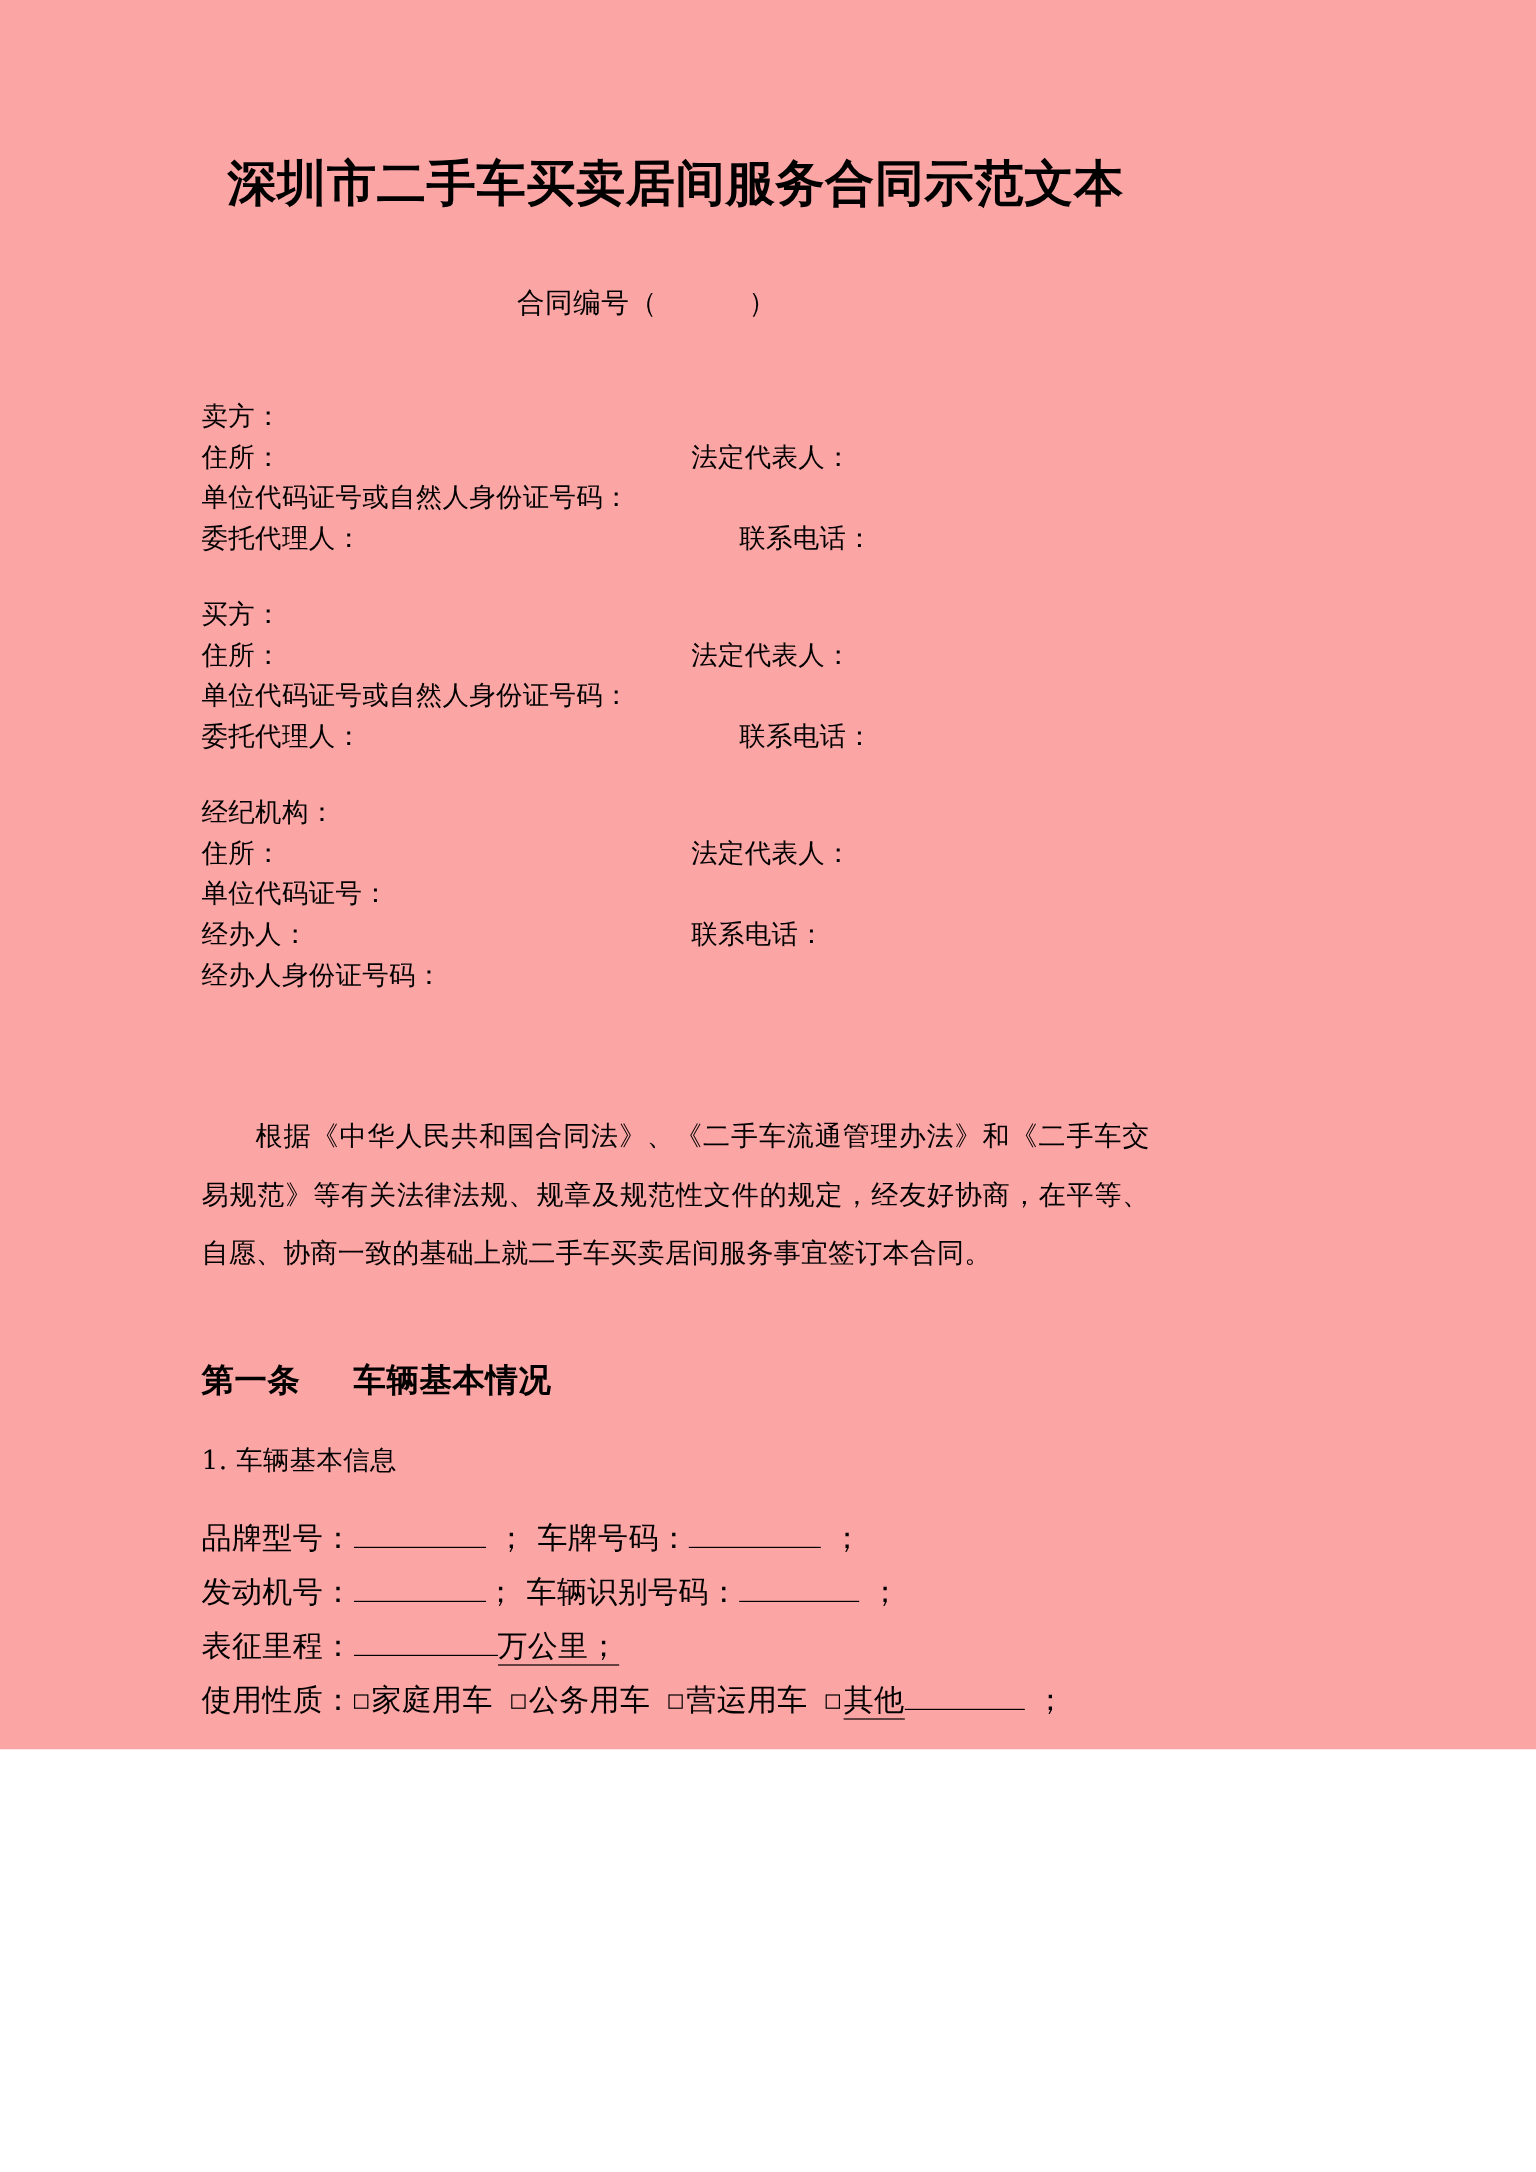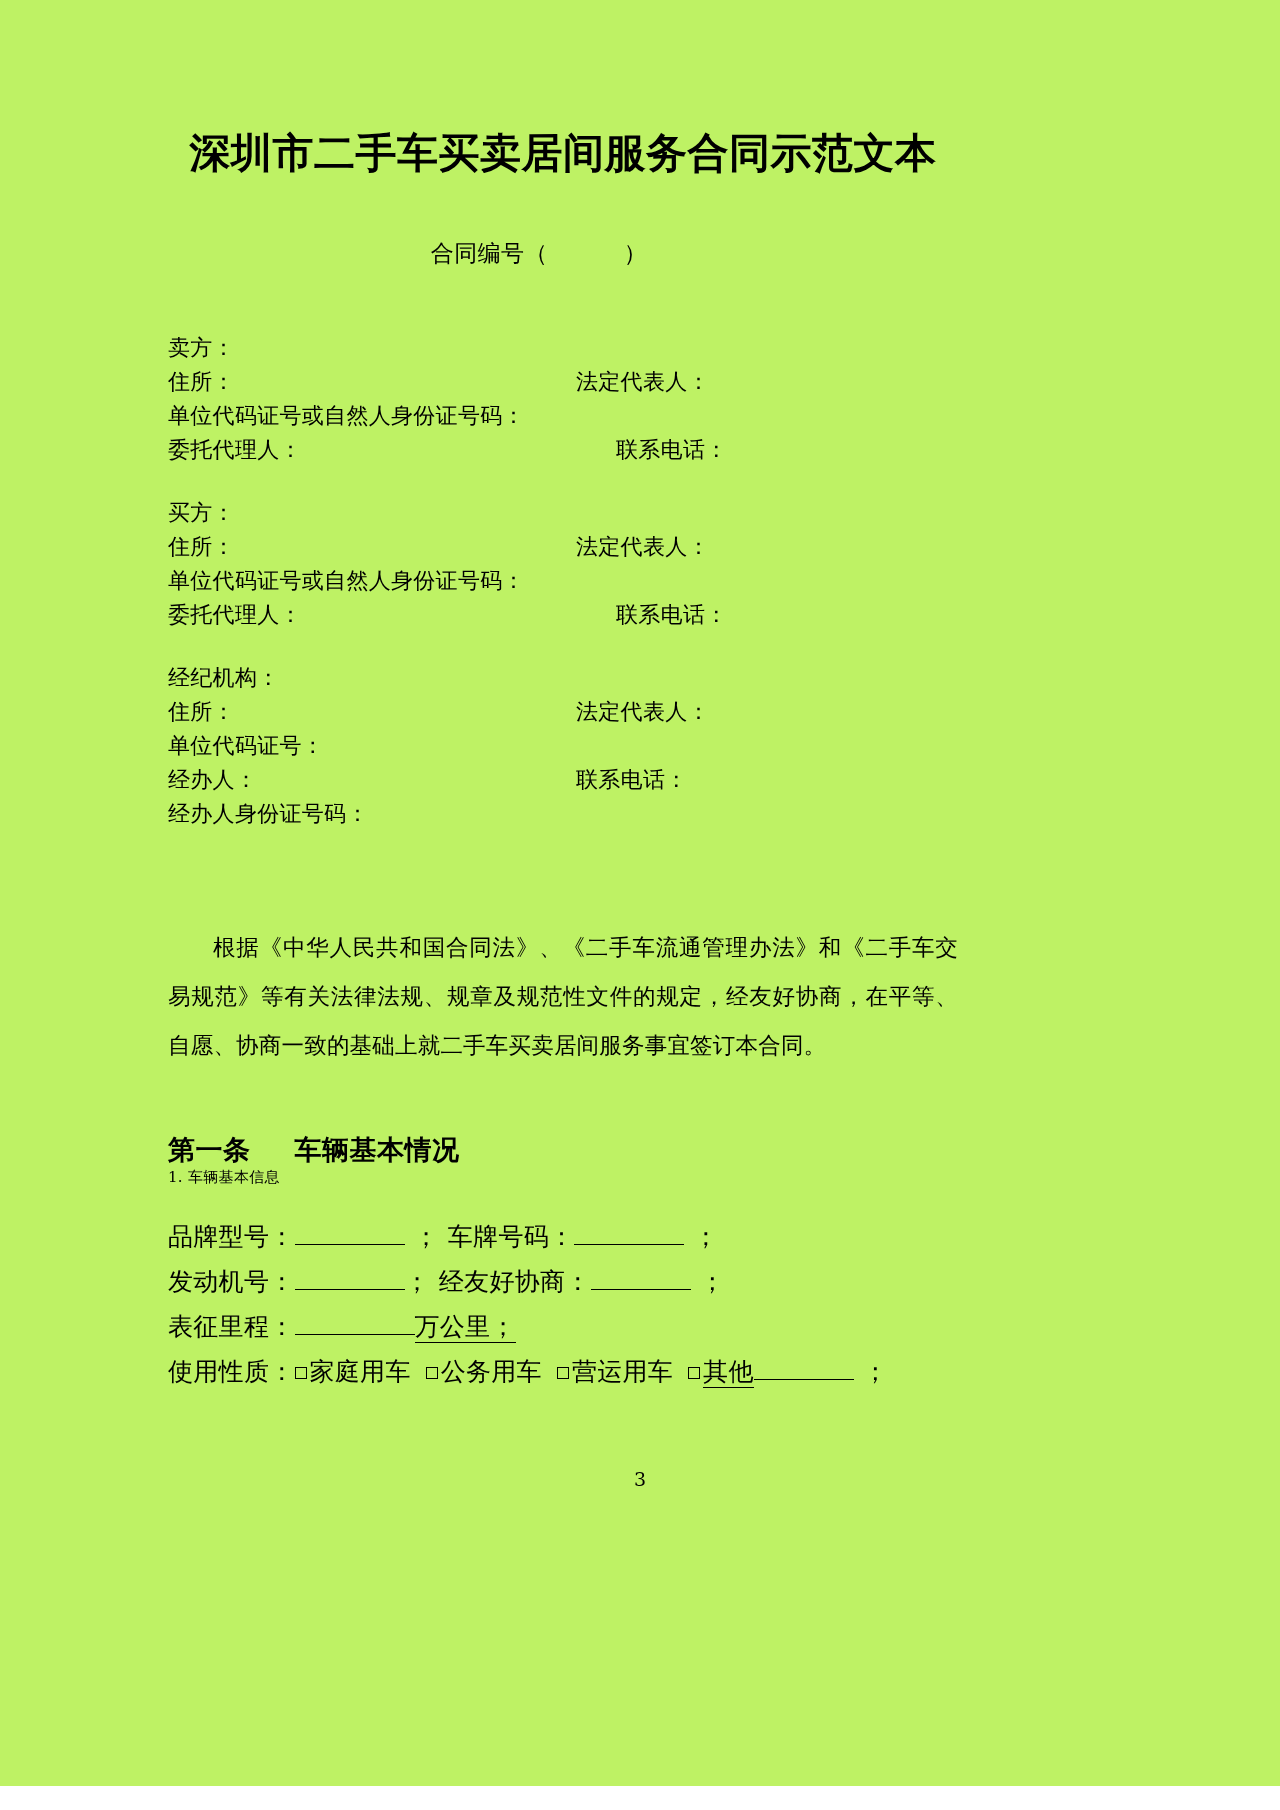--- a/index.html
+++ b/index.html
@@ -8,23 +8,23 @@
     background: #ffffff;
   }
   body {
     font-family: "DejaVu Serif", "Liberation Serif", serif;
     color: #000000;
     -webkit-font-smoothing: antialiased;
   }
   .page {
     position: relative;
     width: 1280px;
-    height: 1786px;
+    height: 1458px;
     margin: 0 auto;
-    background: #bef264;
+    background: #fca5a5;
     overflow: hidden;
     box-sizing: border-box;
   }
   .content {
     position: absolute;
     left: 168px;
     top: 0;
     width: 790px;
   }
 
@@ -104,21 +104,22 @@
     letter-spacing: 0.5px;
     white-space: nowrap;
   }
   .section-heading .sh-gap {
     display: inline-block;
     width: 44px;
   }
 
   
   .sub-heading {
-    font-size: 15px;
+    margin-top: 34px;
+    font-size: 22px;
     letter-spacing: 0.3px;
   }
 
   
   .field-lines {
     margin-top: 27px;
     font-size: 25px;
     line-height: 45px;
     letter-spacing: 0.3px;
   }
@@ -240,21 +241,21 @@
     <div class="sub-heading">1. 车辆基本信息</div>
 
     <div class="field-lines">
 
       <div class="fline">
         <span>品牌型号：</span><span class="blank b-110"></span><span class="sp-sm"></span><span>；</span><span class="sp-sm"></span><span>车牌号码：</span><span class="blank b-110"></span><span class="sp-sm"></span><span>；</span>
       </div>
 
 
       <div class="fline">
-        <span>发动机号：</span><span class="blank b-110"></span><span>；</span><span class="sp-sm"></span><span>经友好协商：</span><span class="blank b-100"></span><span class="sp-sm"></span><span>；</span>
+        <span>发动机号：</span><span class="blank b-110"></span><span>；</span><span class="sp-sm"></span><span>车辆识别号码：</span><span class="blank b-100"></span><span class="sp-sm"></span><span>；</span>
       </div>
 
       <div class="fline">
         <span>表征里程：</span><span class="blank b-120"></span><span class="underline-text">万公里；</span>
       </div>
 
       <div class="fline">
         <span>使用性质：</span><span class="chk"></span><span>家庭用车</span><span class="sp-md"></span><span class="chk"></span><span>公务用车</span><span class="sp-md"></span><span class="chk"></span><span>营运用车</span><span class="sp-md"></span><span class="chk"></span><span class="underline-text">其他</span><span class="blank b-100"></span><span class="sp-sm"></span><span>；</span>
       </div>
 

